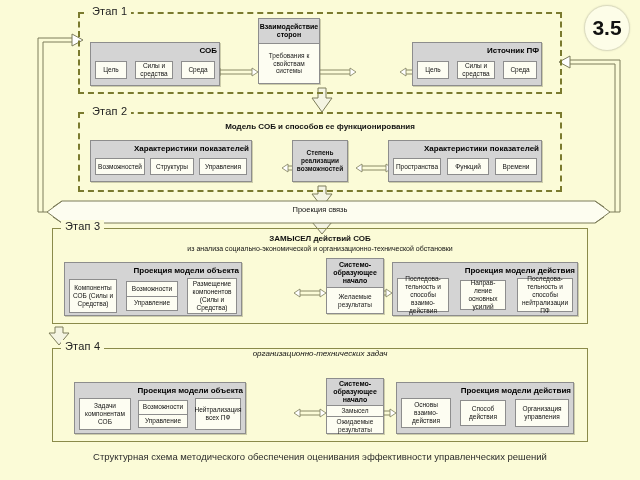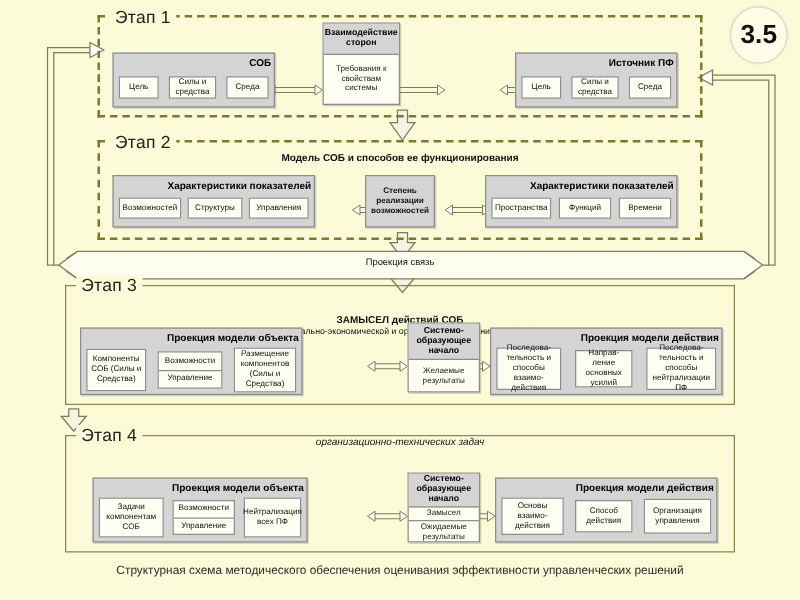--- a/index.html
+++ b/index.html
@@ -24,21 +24,21 @@
     text-align:center;
   }
 
   
   .stage{position:absolute;}
   .stage-dashed{border:2px dashed #7a7a2e;}
   .stage-solid{border:1px solid #8a8a4a;}
   .stage-label{
     position:absolute;top:-9px;left:8px;
     background:#fbfbd7;padding:0 4px;
-    font-size:14px;font-weight:normal;color:#222;
+    font-size:11px;font-weight:normal;color:#222;
     letter-spacing:.2px;
   }
   .stage-title{
     text-align:center;font-size:8px;font-weight:bold;
     color:#111;line-height:1.25;
   }
   .stage-title .thin{font-weight:normal;}
   .stage-sub{
     text-align:center;font-size:7px;font-weight:normal;
     color:#111;line-height:1.2;
@@ -296,21 +296,21 @@
       <div class="box" style="width:48px;height:17px;">Пространства</div>
       <div class="box" style="width:42px;height:17px;">Функций</div>
       <div class="box" style="width:42px;height:17px;">Времени</div>
     </div>
   </div>
 
   <div class="feedback-label" style="left:0;right:0;top:205px;">Проекция связь</div>
 
   <div class="stage stage-solid" style="left:52px;top:228px;width:534px;height:94px;">
     <span class="stage-label">Этап 3</span>
-    <div class="stage-title" style="margin-top:22px;">ЗАМЫСЕЛ действий СОБ</div>
+    <div class="stage-title" style="margin-top:5px;">ЗАМЫСЕЛ действий СОБ</div>
     <div class="stage-sub" style="margin-top:1px;">из анализа социально-экономической и организационно-технической обстановки</div>
   </div>
 
   <div class="panel" style="left:64px;top:262px;width:176px;height:52px;">
     <div class="panel-head">Проекция модели объекта</div>
     <div style="position:absolute;left:4px;right:4px;top:15px;display:flex;justify-content:space-between;align-items:center;">
       <div class="box" style="width:48px;height:34px;">Компоненты СОБ (Силы и Средства)</div>
       <div class="box split" style="width:52px;height:30px;">
         <div>Возможности</div>
         <div>Управление</div>

